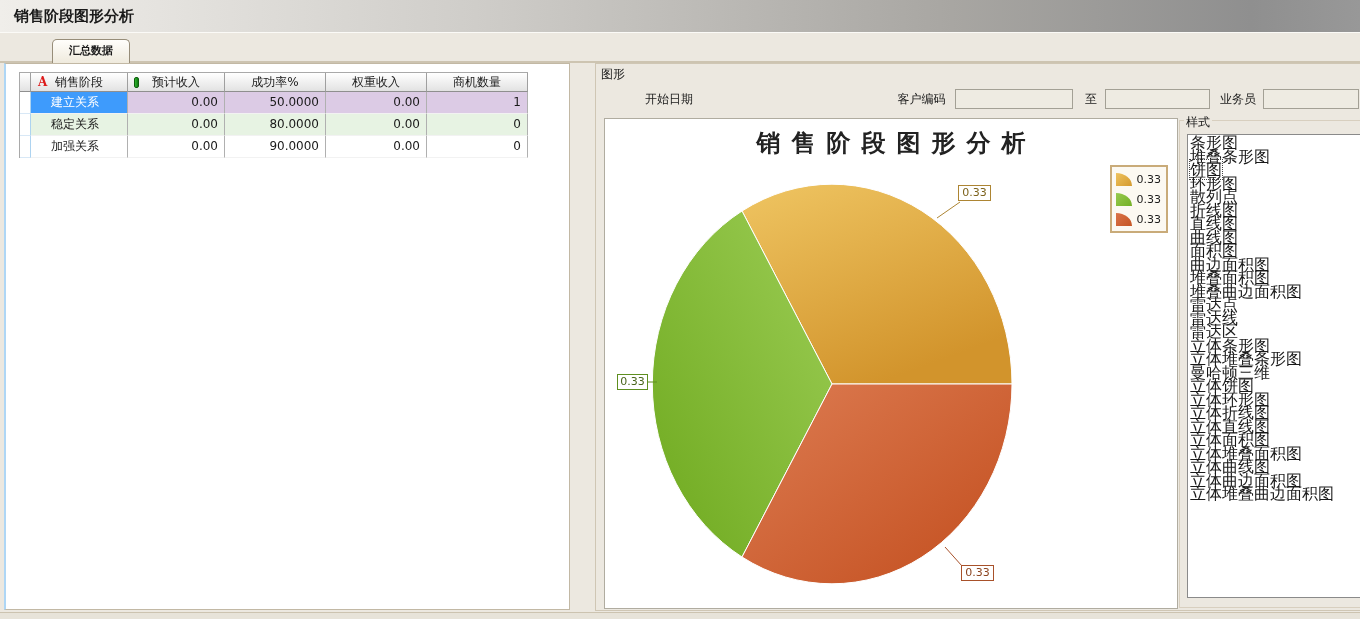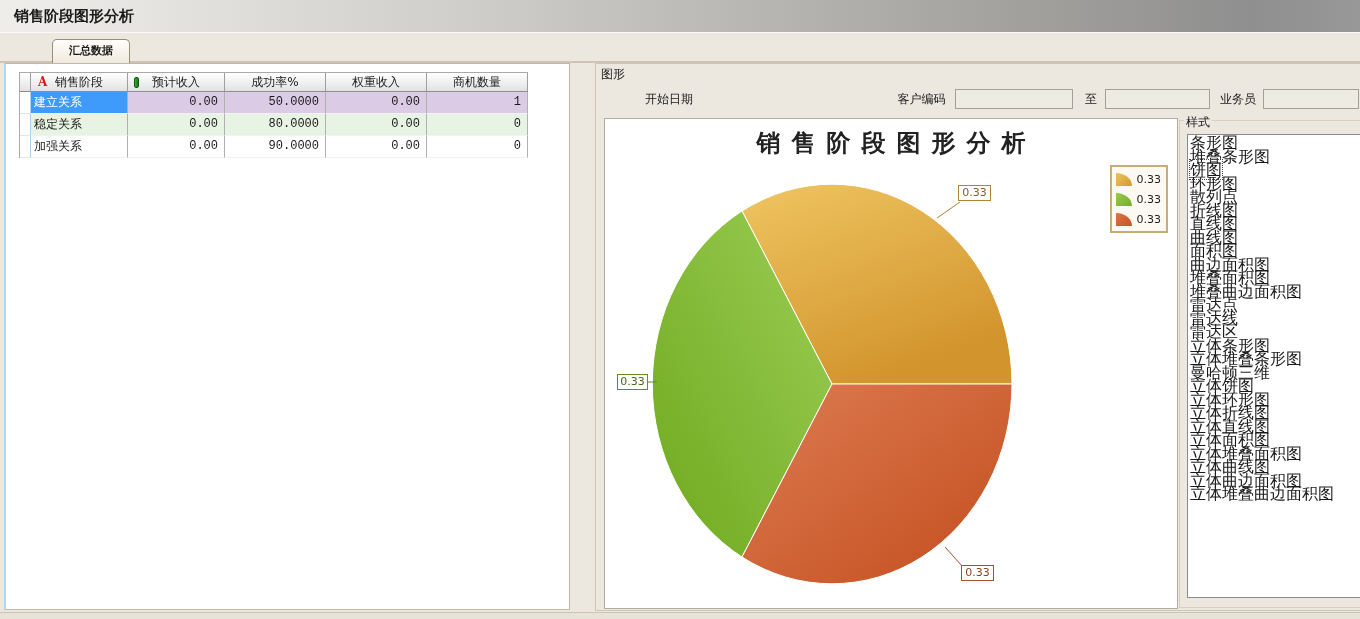--- a/index.html
+++ b/index.html
@@ -29,22 +29,22 @@
           overflow:hidden; white-space:nowrap; }
   .sel  { width:11px; background:#fff; border-right:1px solid #add3f0; border-bottom:1px solid #d8e8f6; }
   .c1 { width:97px; } .c2 { width:97px; } .c3 { width:101px; } .c4 { width:101px; } .c5 { width:101px; }
   .th { height:19px; line-height:18px; background:linear-gradient(#ffffff,#e2e2e2);
         border-right:1px solid #9f9f9f; border-bottom:1px solid #8f8f8f; text-align:center; position:relative; }
   .th.sel { border-right:1px solid #9f9f9f; }
   .sort-a { position:absolute; left:7px; top:2px; color:#dd1b1b; font-weight:bold; font-size:12px;
             font-family:"DejaVu Serif",serif; line-height:15px; }
   .filter-pill { position:absolute; left:6px; top:4px; width:5px; height:11px; border-radius:2px;
             background:linear-gradient(90deg,#2eb52e,#147a14); border:1px solid #0d5f0d; }
-  .num { text-align:right; padding-right:6px;font-family:Liberation Mono, monospace; }
-  .txt { text-align:left; padding-left:3px; }
+  .num { text-align:right; padding-right:6px; }
+  .txt { text-align:left; padding-left:20px; }
   .r0 { background:#dccbe5; } .r1 { background:#e7f3e3; } .r2 { background:#ffffff; }
   .stage-selected { background:#3e9bfc !important; color:#fff; }
 
   
   .right-panel { position:absolute; left:575px; top:63px; width:779px; height:548px;
     border:1px solid #cfc6b4;margin-left:20px; }
   .grp-label { position:absolute; left:3px; top:2px; background:transparent; padding:0 2px; }
 
   .fld-label { position:absolute; top:28px; height:14px; line-height:14px; text-align:center; }
   .fld { position:absolute; top:25px; height:20px; border:1px solid #a3a095; background:#eeebe2;

